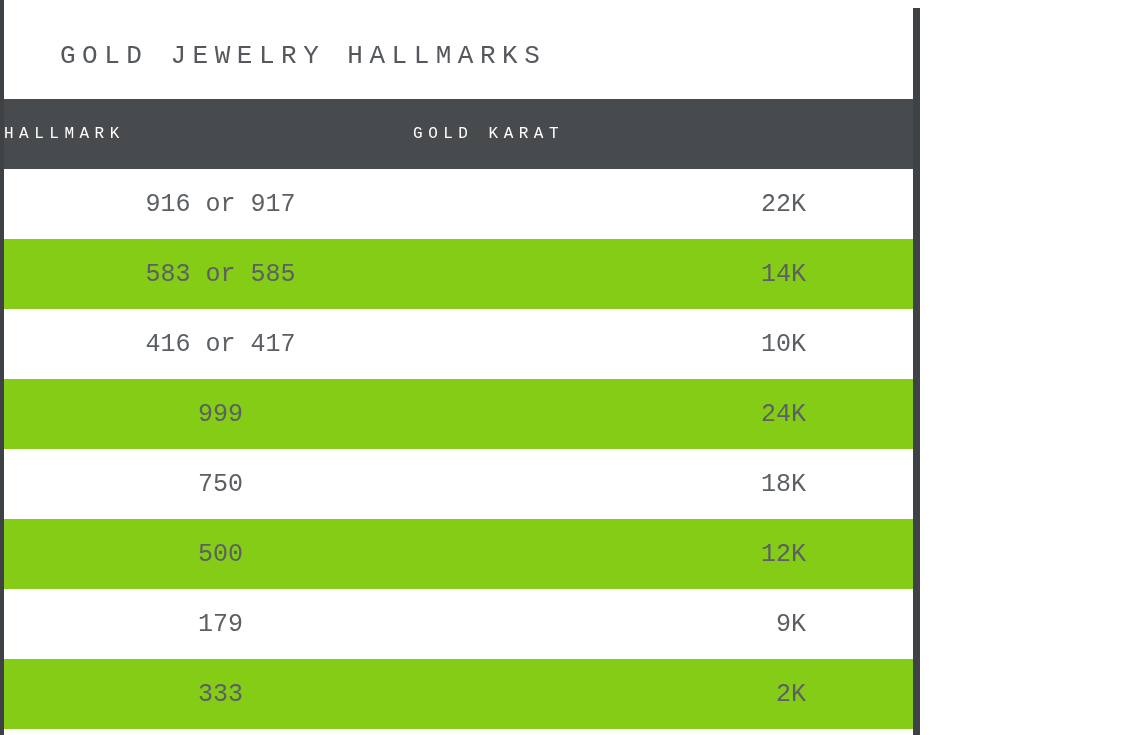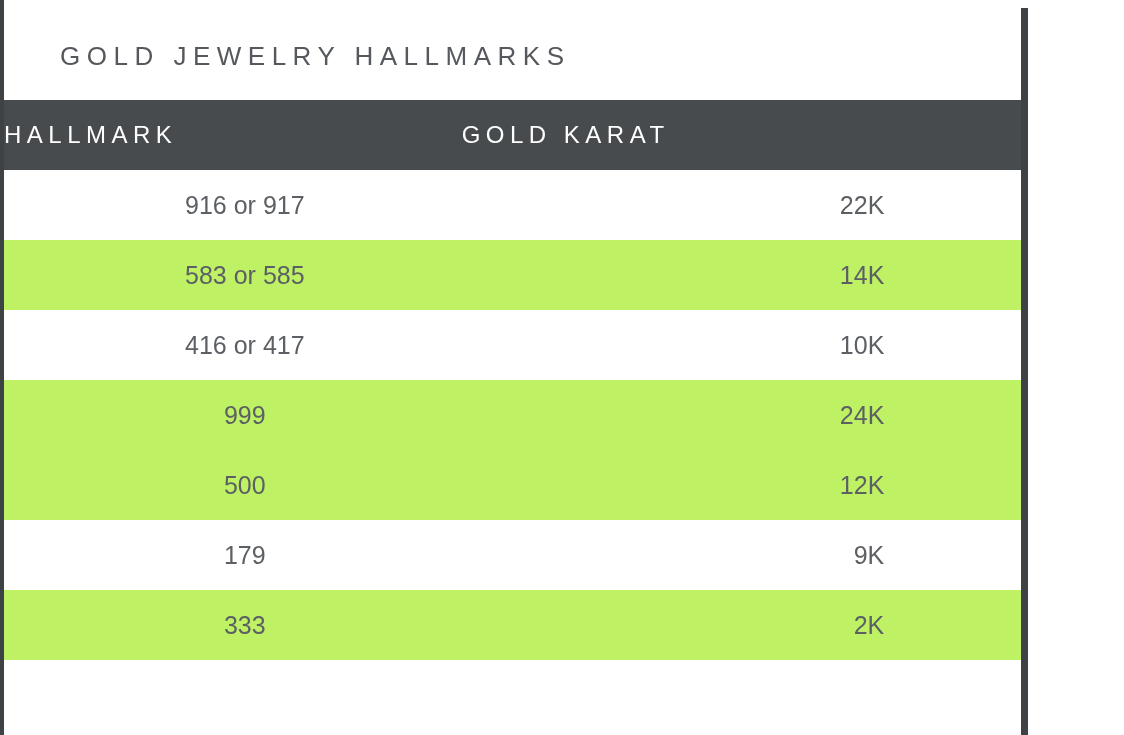--- a/index.html
+++ b/index.html
@@ -9,24 +9,25 @@
   body {
     width: 1124px;
     height: 735px;
     background: #ffffff;
     font-family: "Liberation Sans", sans-serif;
     overflow: hidden;
   }
 
   .page {
     position: relative;
-    width: 1028px;
+    width: 920px;
     height: 735px;
     background: #ffffff;
     box-sizing: border-box;
+    font-family: Liberation Mono, monospace;
   }
 
   
   .edge-left {
     position: absolute;
     left: 0;
     top: 0;
     width: 4px;
     height: 735px;
     background: #3f4245;
@@ -69,21 +70,21 @@
   table.hallmark-table {
     width: 100%;
     border-collapse: collapse;
     margin-top: 28px;
     table-layout: fixed;
   }
 
   table.hallmark-table thead th {
     background: #474b4e;
     color: #ffffff;
-    font-size: 24px;
+    font-size: 16px;
     letter-spacing: 5.5px;
     font-weight: 500;
     text-align: left;
     height: 70px;
     padding: 0;
     vertical-align: middle;
   }
   th.col-hallmark { padding-left: 56px; width: 45%; }
   th.col-karat { padding-left: 52px; width: 55%; }
 
@@ -111,21 +112,21 @@
     text-align: center;
     width: 55%;
   }
   td.cell-karat .inner {
     display: inline-block;
     width: 286px;
     text-align: right;
   }
 
   tbody tr.row-odd { background: #ffffff; }
-  tbody tr.row-even { background: #bef264; }
+  tbody tr.row-even { background: #84cc16; }
 </style>
 </head>
 <body>
 
 <div class="page">
 
   <div class="edge-left"></div>
   <div class="edge-right"></div>
   <div class="edge-top-right"></div>
 
@@ -150,20 +151,24 @@
           <td class="cell-karat"><span class="inner">14K</span></td>
         </tr>
         <tr class="row-odd">
           <td class="cell-hallmark"><span class="inner">416 or 417</span></td>
           <td class="cell-karat"><span class="inner">10K</span></td>
         </tr>
         <tr class="row-even">
           <td class="cell-hallmark"><span class="inner">999</span></td>
           <td class="cell-karat"><span class="inner">24K</span></td>
         </tr>
+        <tr class="row-odd">
+          <td class="cell-hallmark"><span class="inner">750</span></td>
+          <td class="cell-karat"><span class="inner">18K</span></td>
+        </tr>
         <tr class="row-even">
           <td class="cell-hallmark"><span class="inner">500</span></td>
           <td class="cell-karat"><span class="inner">12K</span></td>
         </tr>
         <tr class="row-odd">
           <td class="cell-hallmark"><span class="inner">179</span></td>
           <td class="cell-karat"><span class="inner">9K</span></td>
         </tr>
         <tr class="row-even">
           <td class="cell-hallmark"><span class="inner">333</span></td>

